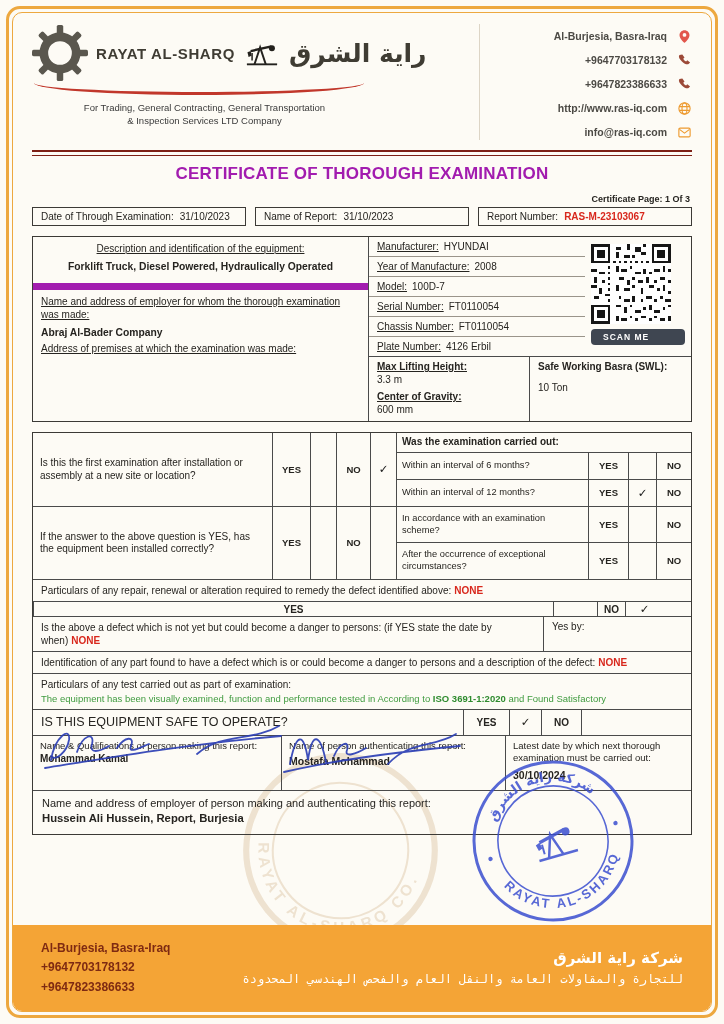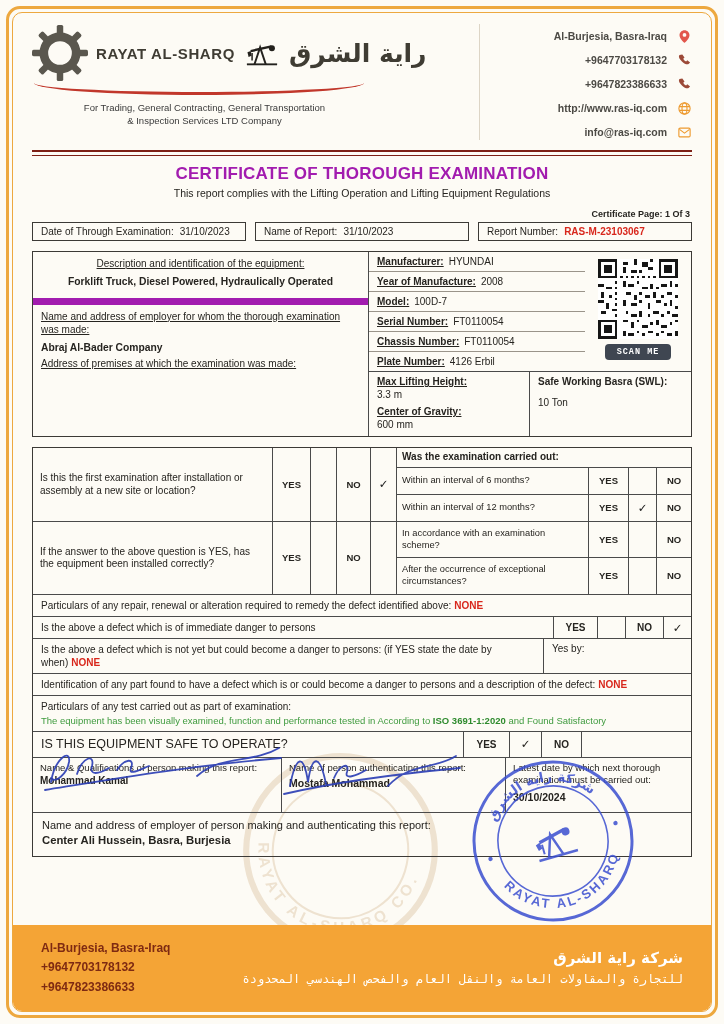--- a/index.html
+++ b/index.html
@@ -36,22 +36,22 @@
   .eq-left{border-right:1px solid #4a4a4a;display:flex;flex-direction:column;}
   .eq-desc{border-bottom:7px solid #a21caf;padding:5px 8px 9px;text-align:center;}
   .eq-emp{padding:5px 8px;flex:1;}
   .lbl-u{text-decoration:underline;display:block;line-height:1.35;}
   .val-b{font-weight:bold;display:block;margin:5px 0 2px;font-size:10.3px;}
   .eq-right{display:flex;flex-direction:column;}
   .eq-top{display:grid;grid-template-columns:1fr 106px;flex:1;}
   .speclist{display:flex;flex-direction:column;}
   .spec{padding:3px 8px;border-bottom:1px solid #9a948a;line-height:1.3;}
   .spec:last-child{border-bottom:none;}
-  .sl{font-weight:bold;text-decoration:underline;margin-right:5px;}
-  .qrwrap{display:flex;flex-direction:column;align-items:center;gap:5px;padding:7px 6px;font-family:Liberation Mono, monospace;}
+  .sl{font-weight:normal;text-decoration:underline;margin-right:5px;}
+  .qrwrap{display:flex;flex-direction:column;gap:5px;padding:7px 6px;}
   .scanme{background:#3f4651;color:#fff;font-size:8.5px;font-weight:bold;padding:3px 12px;border-radius:4px;letter-spacing:1px;}
   .eq-lift{border-top:1px solid #4a4a4a;display:grid;grid-template-columns:1fr 1fr;}
   .lift-l{border-right:1px solid #4a4a4a;padding:4px 8px 6px;}
   .lift-r{padding:4px 8px 6px;}
   .bold-u{font-weight:bold;text-decoration:underline;}
   .liftv{margin:2px 0 6px;}
 
   
   .maintable{margin-top:10px;border:1.6px solid #3c3a36;}
   .examgrid{display:grid;grid-template-columns:240px 38px 26px 34px 26px 1fr 40px 28px 34px;grid-template-rows:20px 27px 27px 36px 36px;font-size:9.5px;}
@@ -203,21 +203,20 @@
                 </g>
               </svg>
           </span>
         </div>
       </div>
     </div>
 
     <div class="rule"></div>
 
     <div class="title">CERTIFICATE OF THOROUGH EXAMINATION</div>
-    <div class="subtitle">This report complies with the Lifting Operation and Lifting Equipment Regulations</div>
     <div class="certpage">Certificate Page: 1 Of 3</div>
 
     <div class="daterow">
       <div class="datebox">
         <span>Date of Through Examination:</span>
         <span>31/10/2023</span>
       </div>
       <div class="datebox">
         <span>Name of Report:</span>
         <span>31/10/2023</span>
@@ -397,21 +396,20 @@
         <div class="c yn g-s4y">YES</div>
         <div class="c ck g-s4c"></div>
         <div class="c yn g-s4n">NO</div>
       </div>
 
       <div class="trow pad">
         <span>Particulars of any repair, renewal or alteration required to remedy the defect identified above:</span><span class="red">NONE</span>
       </div>
 
       <div class="trow grid-imm">
-        <div class="cell t">Is the above a defect which is of immediate danger to persons</div>
         <div class="cell yn2">YES</div>
         <div class="cell ck2"></div>
         <div class="cell yn2">NO</div>
         <div class="cell ck2">✓</div>
       </div>
 
       <div class="trow grid-fut">
         <div class="cell t">
           <span>Is the above a defect which is not yet but could become a danger to persons: (if YES state the date by when)</span><span class="red">NONE</span>
         </div>
@@ -453,21 +451,21 @@
           </svg>
         </div>
         <div class="sigcell">
           <span>Latest date by which next thorough examination must be carried out:</span>
           <div class="nextv">30/10/2024</div>
         </div>
       </div>
 
       <div class="trow emp">
         <div class="emp-l">Name and address of employer of person making and authenticating this report:</div>
-        <div class="emp-v">Center Ali Hussein, Basra, Burjesia</div>
+        <div class="emp-v">Hussein Ali Hussein, Report, Burjesia</div>
       </div>
     </div>
   </div>
 
   <svg class="wm" viewBox="0 0 200 200">
     <circle cx="100" cy="100" r="92" fill="none" stroke="#c8a372" stroke-width="6"></circle>
     <circle cx="100" cy="100" r="66" fill="none" stroke="#c8a372" stroke-width="2"></circle>
     <defs>
         <path id="wmarc" d="M 20 100 A 80 80 0 0 0 180 100" fill="none"></path>
       </defs>

